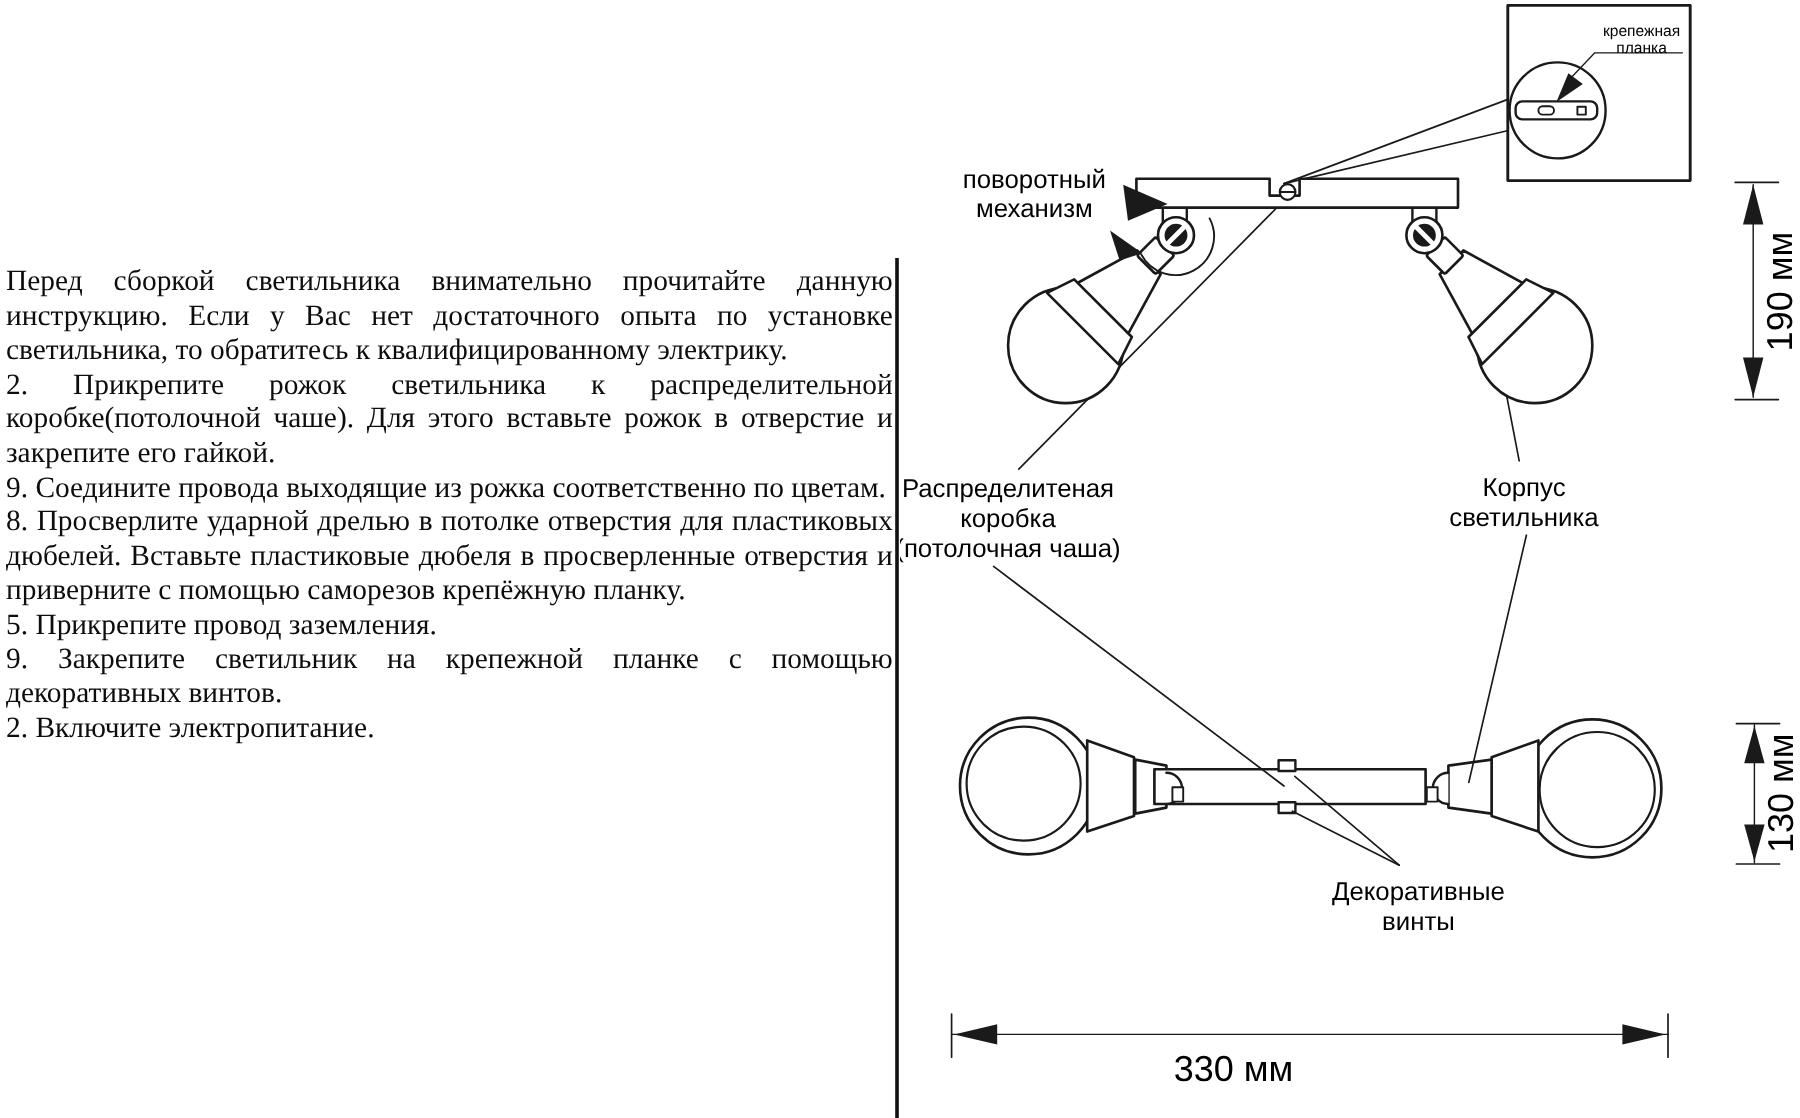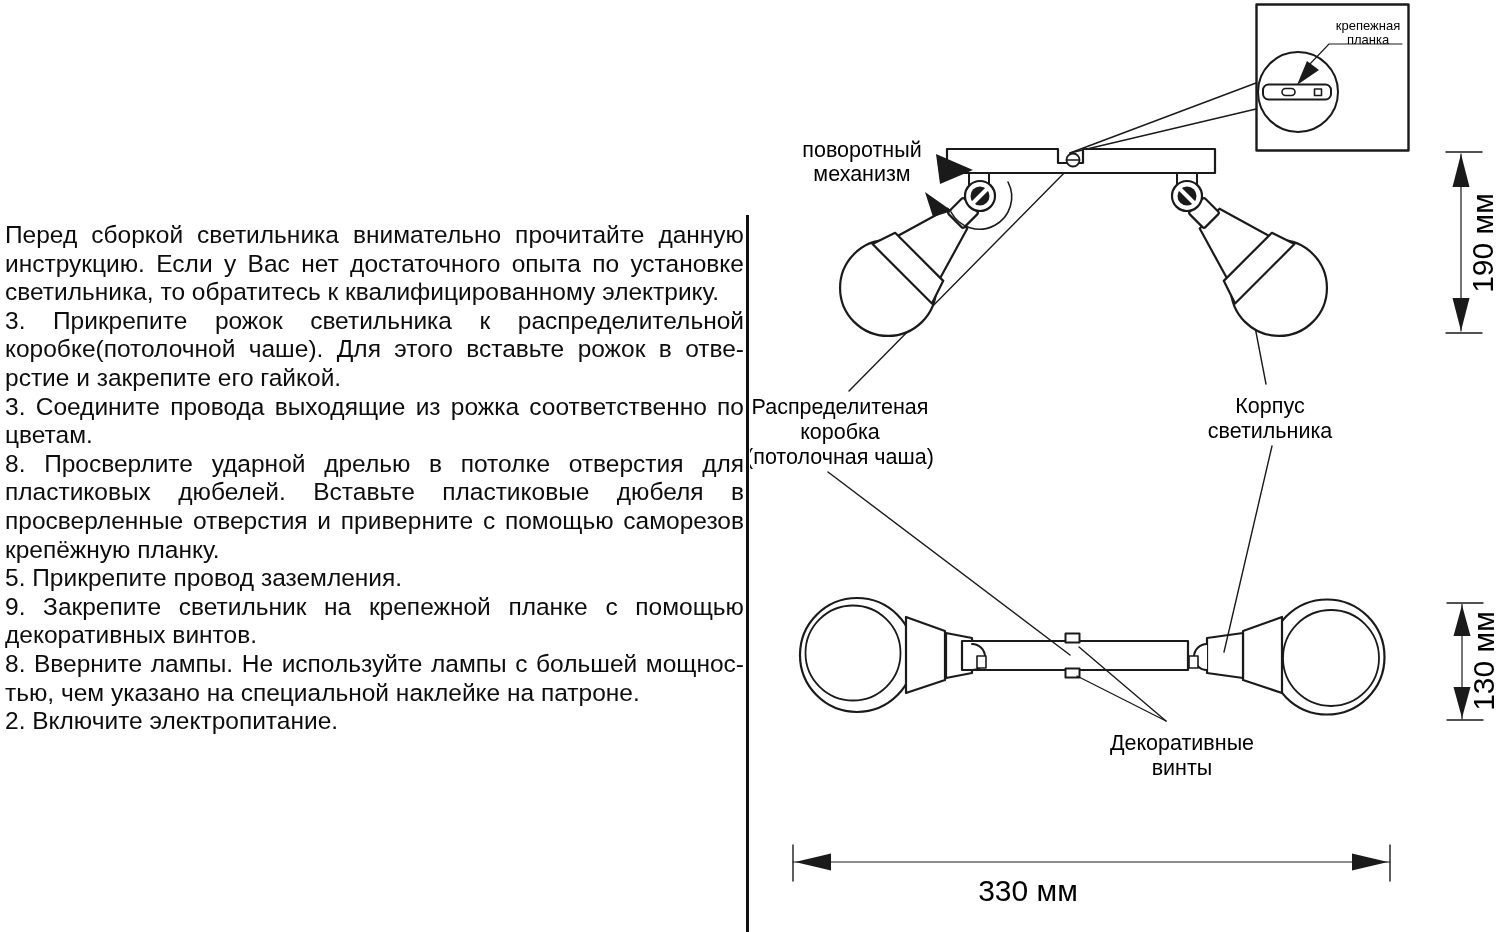--- a/index.html
+++ b/index.html
@@ -5,42 +5,41 @@
   html,body{margin:0;padding:0;background:#ffffff;}
   body{
     width:1500px;height:932px;position:relative;overflow:hidden;
     font-family:"Liberation Sans",sans-serif;color:#000;
   }
   .instructions{
     position:absolute;left:5px;top:221px;width:739px;
     font-size:24.5px;line-height:28.6px;color:#0d0d0d;
     text-align:justify;
   }
-  .instructions p{margin:0;padding:0;}
+  .instructions p{margin:0;padding:0;font-family:Liberation Serif, serif;}
   .divider{
     position:absolute;left:746px;top:215px;width:3px;height:717px;
     background:#111;
   }
   .diagram{position:absolute;left:750px;top:0;width:750px;height:932px;}
   svg text{font-family:"Liberation Sans",sans-serif;fill:#000;}
   .lbl{font-size:21.5px;}
   .lbl-small{font-size:13px;}
   .dim{font-size:30px;}
 </style>
 </head>
 <body>
 
 <div class="instructions">
   <p>Перед сборкой светильника внимательно прочитайте данную инструкцию. Если у Вас нет достаточного опыта по установке светильника, то обратитесь к квалифицированному электрику.</p>
-  <p>3. Прикрепите рожок светильника к распределительной коробке(потолочной чаше). Для этого вставьте рожок в отве­рстие и закрепите его гайкой.</p>
-  <p>3. Соедините провода выходящие из рожка соответственно по цветам.</p>
+  <p>2. Прикрепите рожок светильника к распределительной коробке(потолочной чаше). Для этого вставьте рожок в отве­рстие и закрепите его гайкой.</p>
+  <p>9. Соедините провода выходящие из рожка соответственно по цветам.</p>
   <p>8. Просверлите ударной дрелью в потолке отверстия для пластиковых дюбелей. Вставьте пластиковые дюбеля в просверленные отверстия и приверните с помощью саморезов крепёжную планку.</p>
   <p>5. Прикрепите провод заземления.</p>
   <p>9. Закрепите светильник на крепежной планке с помощью декоративных винтов.</p>
-  <p>8. Вверните лампы. Не используйте лампы с большей мощнос­тью, чем указано на специальной наклейке на патроне.</p>
   <p>2. Включите электропитание.</p>
 </div>
 
 <div class="divider"></div>
 
 <svg class="diagram" viewBox="750 0 750 932" width="750" height="932" stroke-linecap="round" stroke-linejoin="round">
 
   <g stroke="#1a1a1a" stroke-width="1.4" fill="none">
     <line x1="1070" y1="153" x2="1256" y2="83"></line>
     <line x1="1070" y1="153" x2="1256" y2="109"></line>

